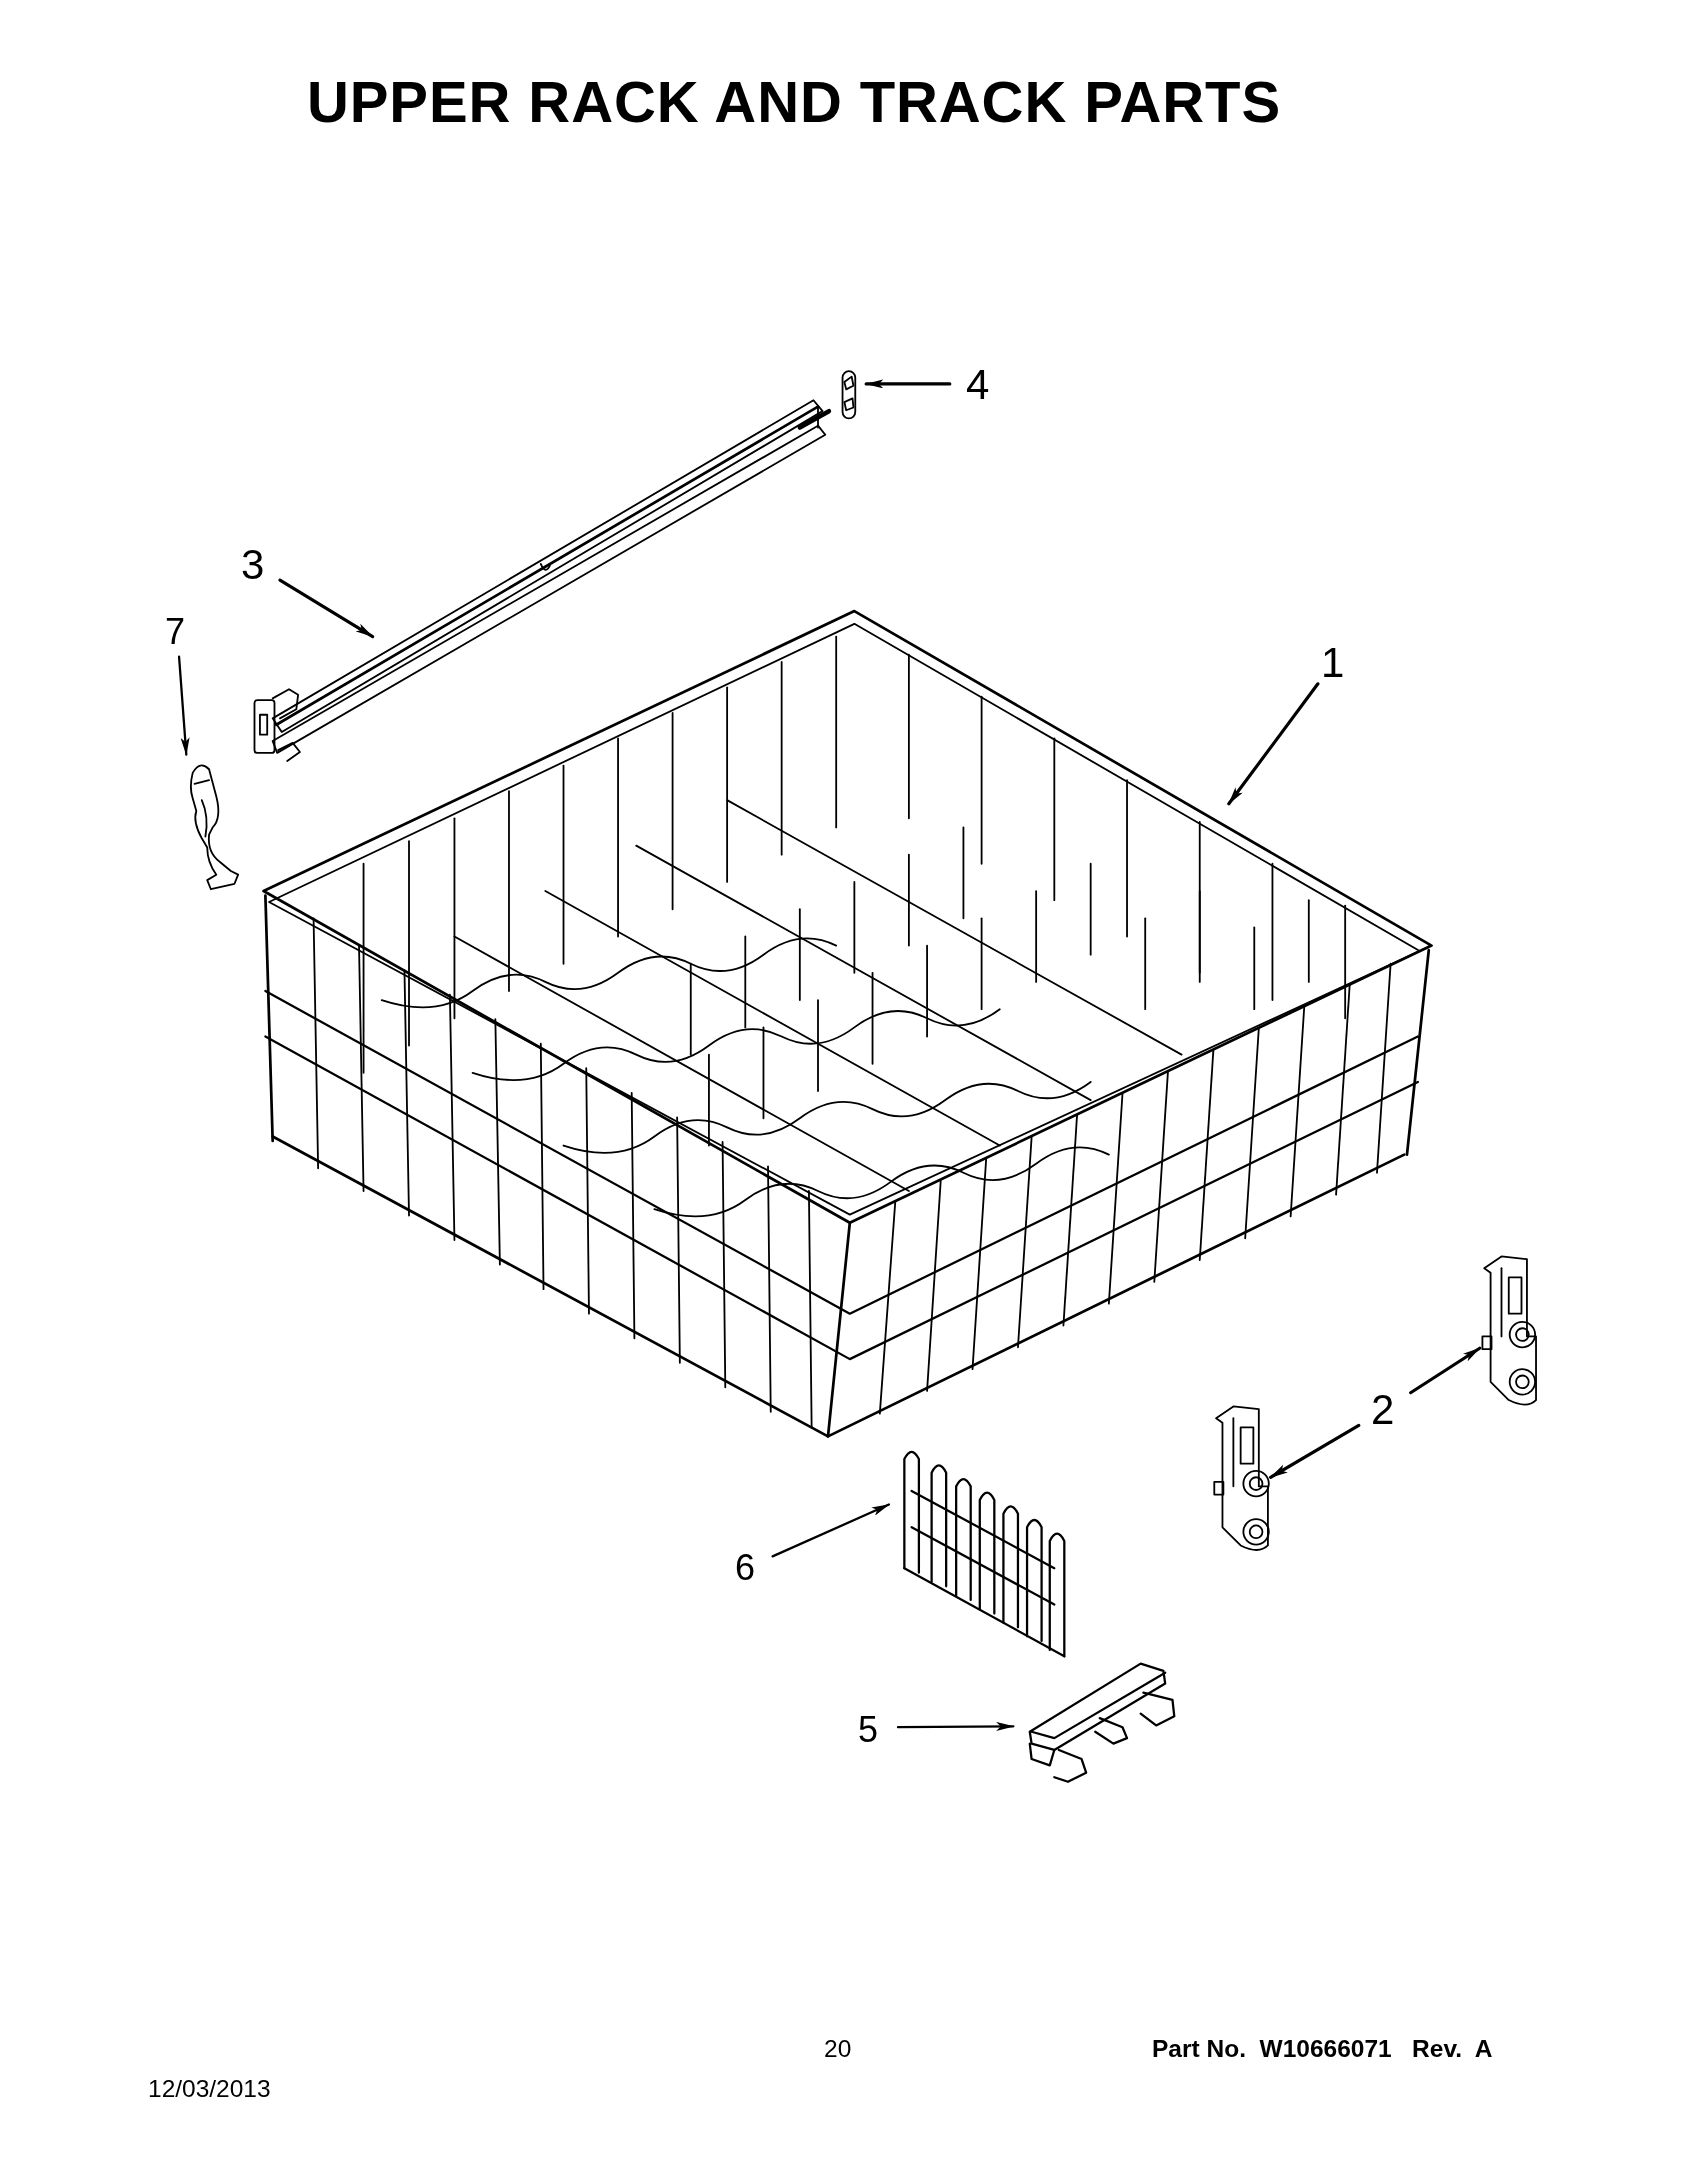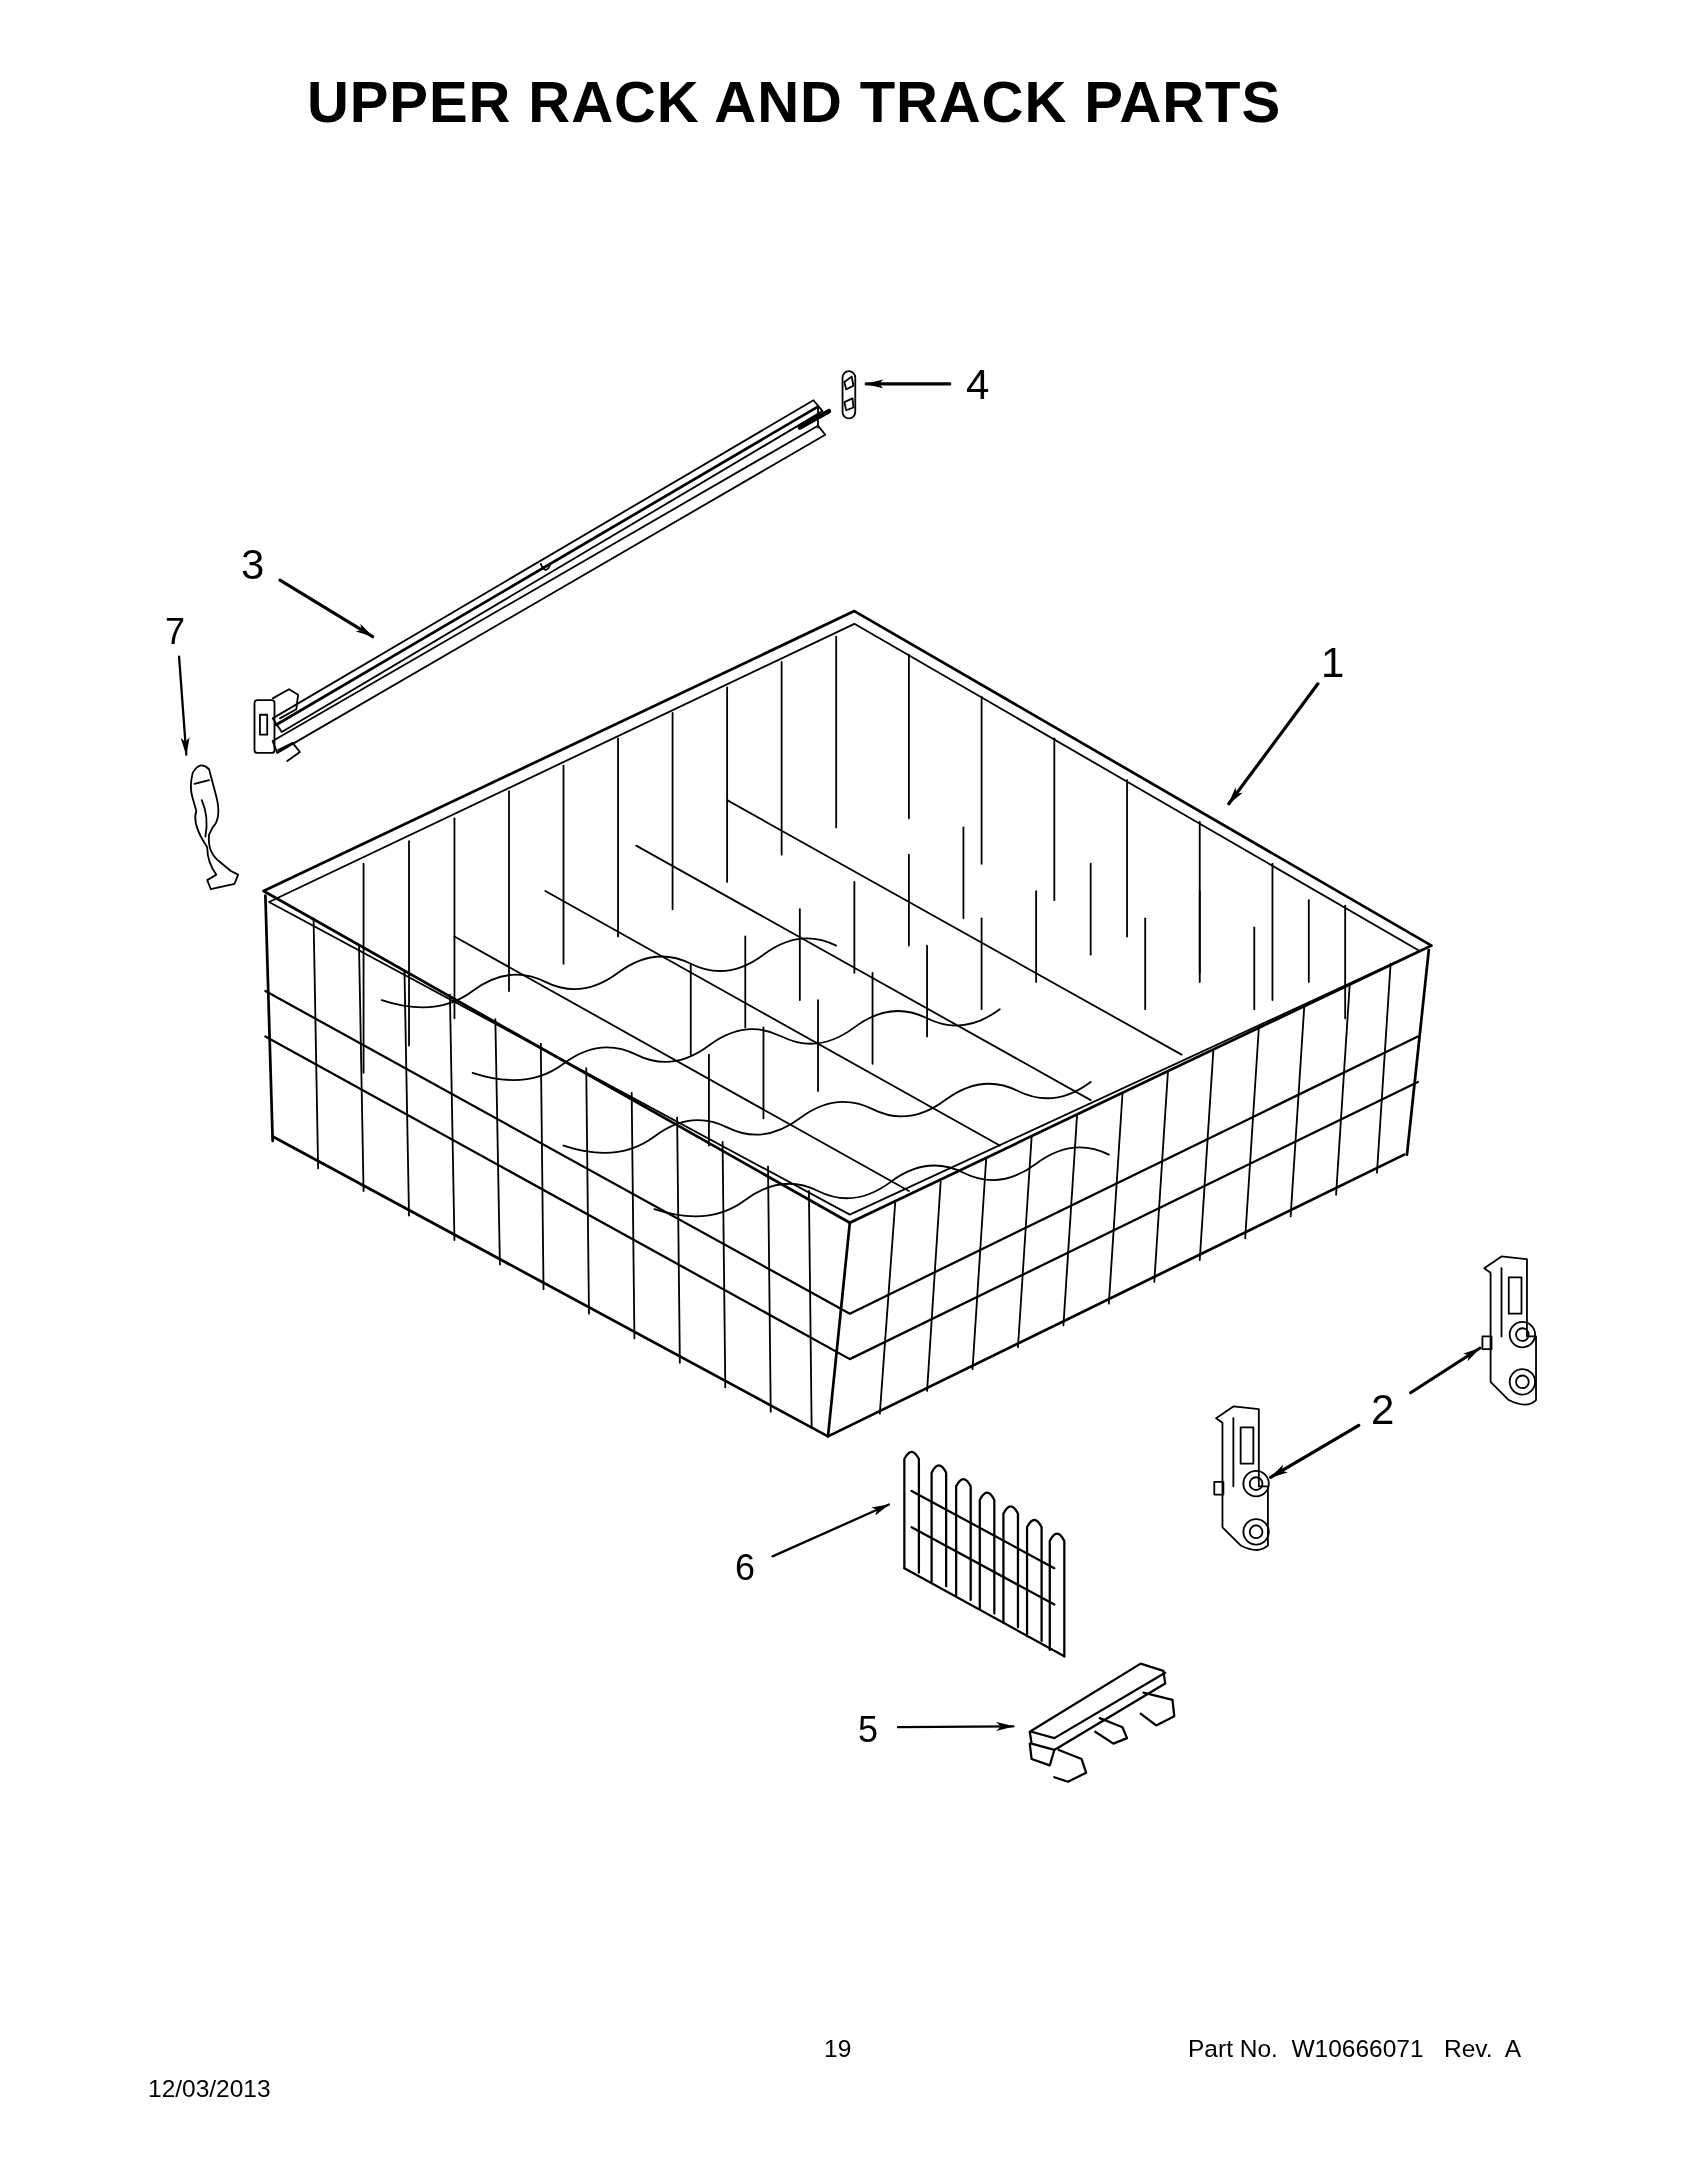--- a/index.html
+++ b/index.html
@@ -203,15 +203,15 @@
 
 <div class="callout" style="left:1321px;top:642px;">1</div>
 <div class="callout" style="left:1371px;top:1389px;">2</div>
 <div class="callout" style="left:241px;top:544px;">3</div>
 <div class="callout" style="left:966px;top:364px;">4</div>
 <div class="callout" style="left:858px;top:1709px;font-size:36px;">5</div>
 <div class="callout" style="left:735px;top:1547px;font-size:36px;">6</div>
 <div class="callout" style="left:165px;top:611px;font-size:36px;">7</div>
 
 <div class="footer" style="left:148px;margin-top:40px;">12/03/2013</div>
-<div class="footer" style="left:824px;">19</div>
-<div class="footer" style="left:1188px;white-space:pre;">Part No.  W10666071   Rev.  A</div>
+<div class="footer" style="left:824px;">20</div>
+<div class="footer" style="left:1152px;white-space:pre;font-weight:bold;">Part No.  W10666071   Rev.  A</div>
 
 
 </body></html>

